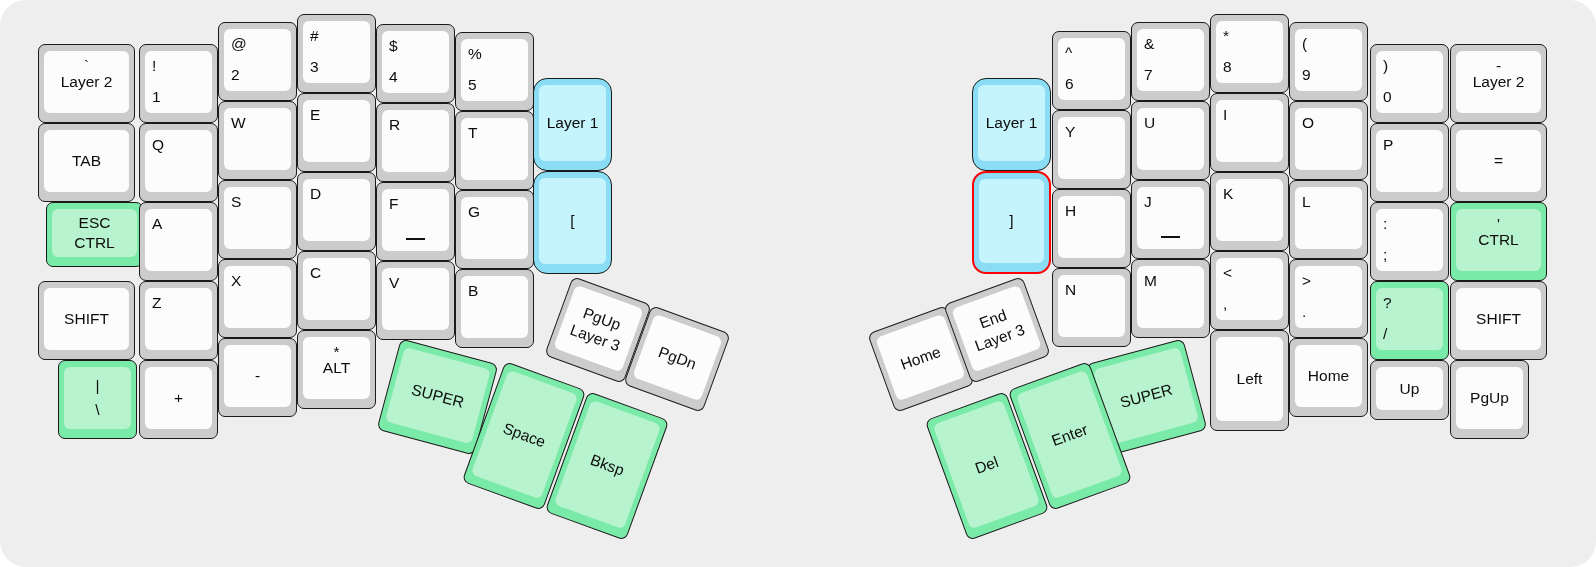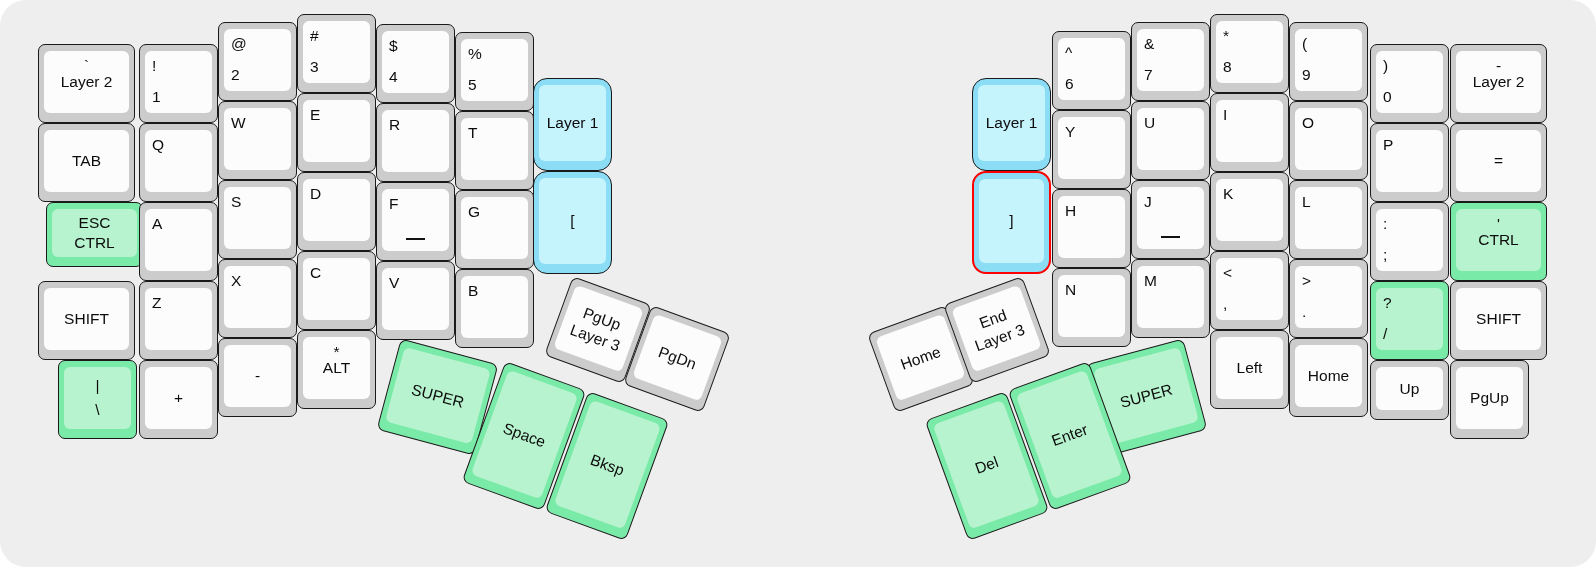--- a/index.html
+++ b/index.html
@@ -385,21 +385,21 @@
         <div class="cap">
           <div class="lg tl">?</div>
           <div class="lg bl">/</div>
         </div>
       </div>
       <div class="key" style="left: 1450px; top: 281px; width: 97px; height: 79px;">
         <div class="cap">
           <div class="lg ctr">SHIFT</div>
         </div>
       </div>
-      <div class="key" style="left: 1210px; top: 330px; width: 79px; height: 79px; text-decoration: underline;">
+      <div class="key" style="left: 1210px; top: 330px; width: 79px; height: 101px; text-decoration: underline;">
         <div class="cap">
           <div class="lg ctr">Left</div>
         </div>
       </div>
       <div class="key" style="left: 1289px; top: 338px; width: 79px; height: 79px;">
         <div class="cap">
           <div class="lg ctr">Home</div>
         </div>
       </div>
       <div class="key" style="left: 1370px; top: 360px; width: 79px; height: 60px;">

